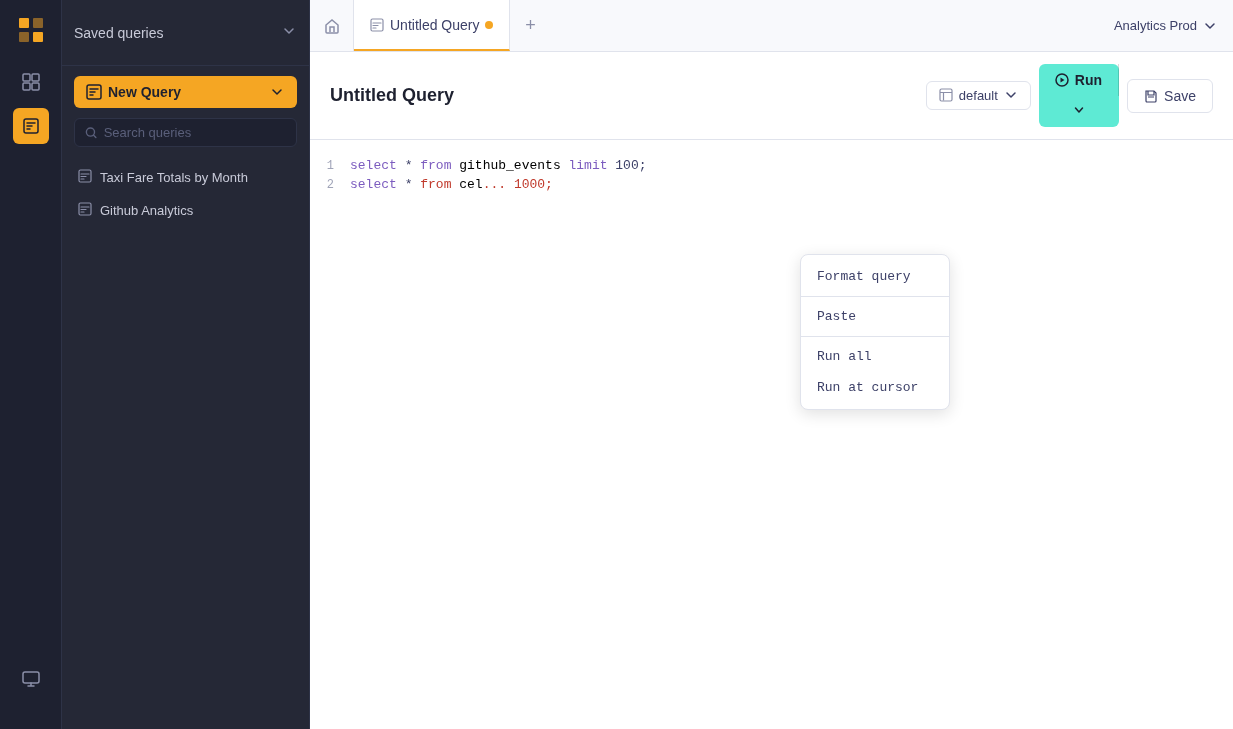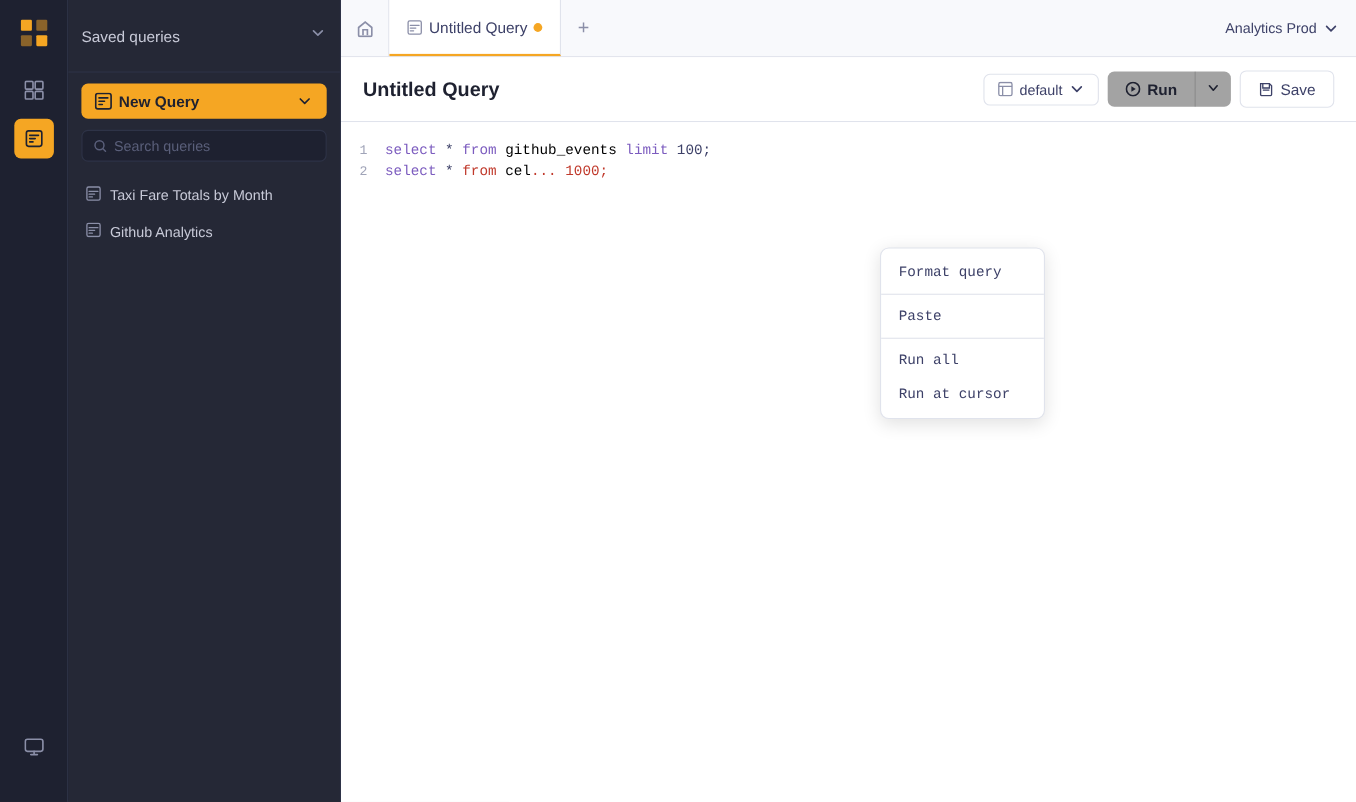--- a/index.html
+++ b/index.html
@@ -229,24 +229,25 @@
       border-radius: 6px;
       padding: 6px 12px;
       font-size: 13px;
       color: #3d4168;
       cursor: pointer;
     }
     .run-btn {
       display: flex;
       align-items: center;
       gap: 0;
-      background: #a3a3a3;
+      background: #5eead4;
       border: none;
       border-radius: 6px;
       cursor: pointer;
+      flex-direction: column;
     }
     .run-main {
       display: flex;
       align-items: center;
       gap: 6px;
       padding: 8px 16px;
       color: #1e2130;
       font-size: 14px;
       font-weight: 600;
       border-right: 1px solid rgba(0,0,0,0.15);

